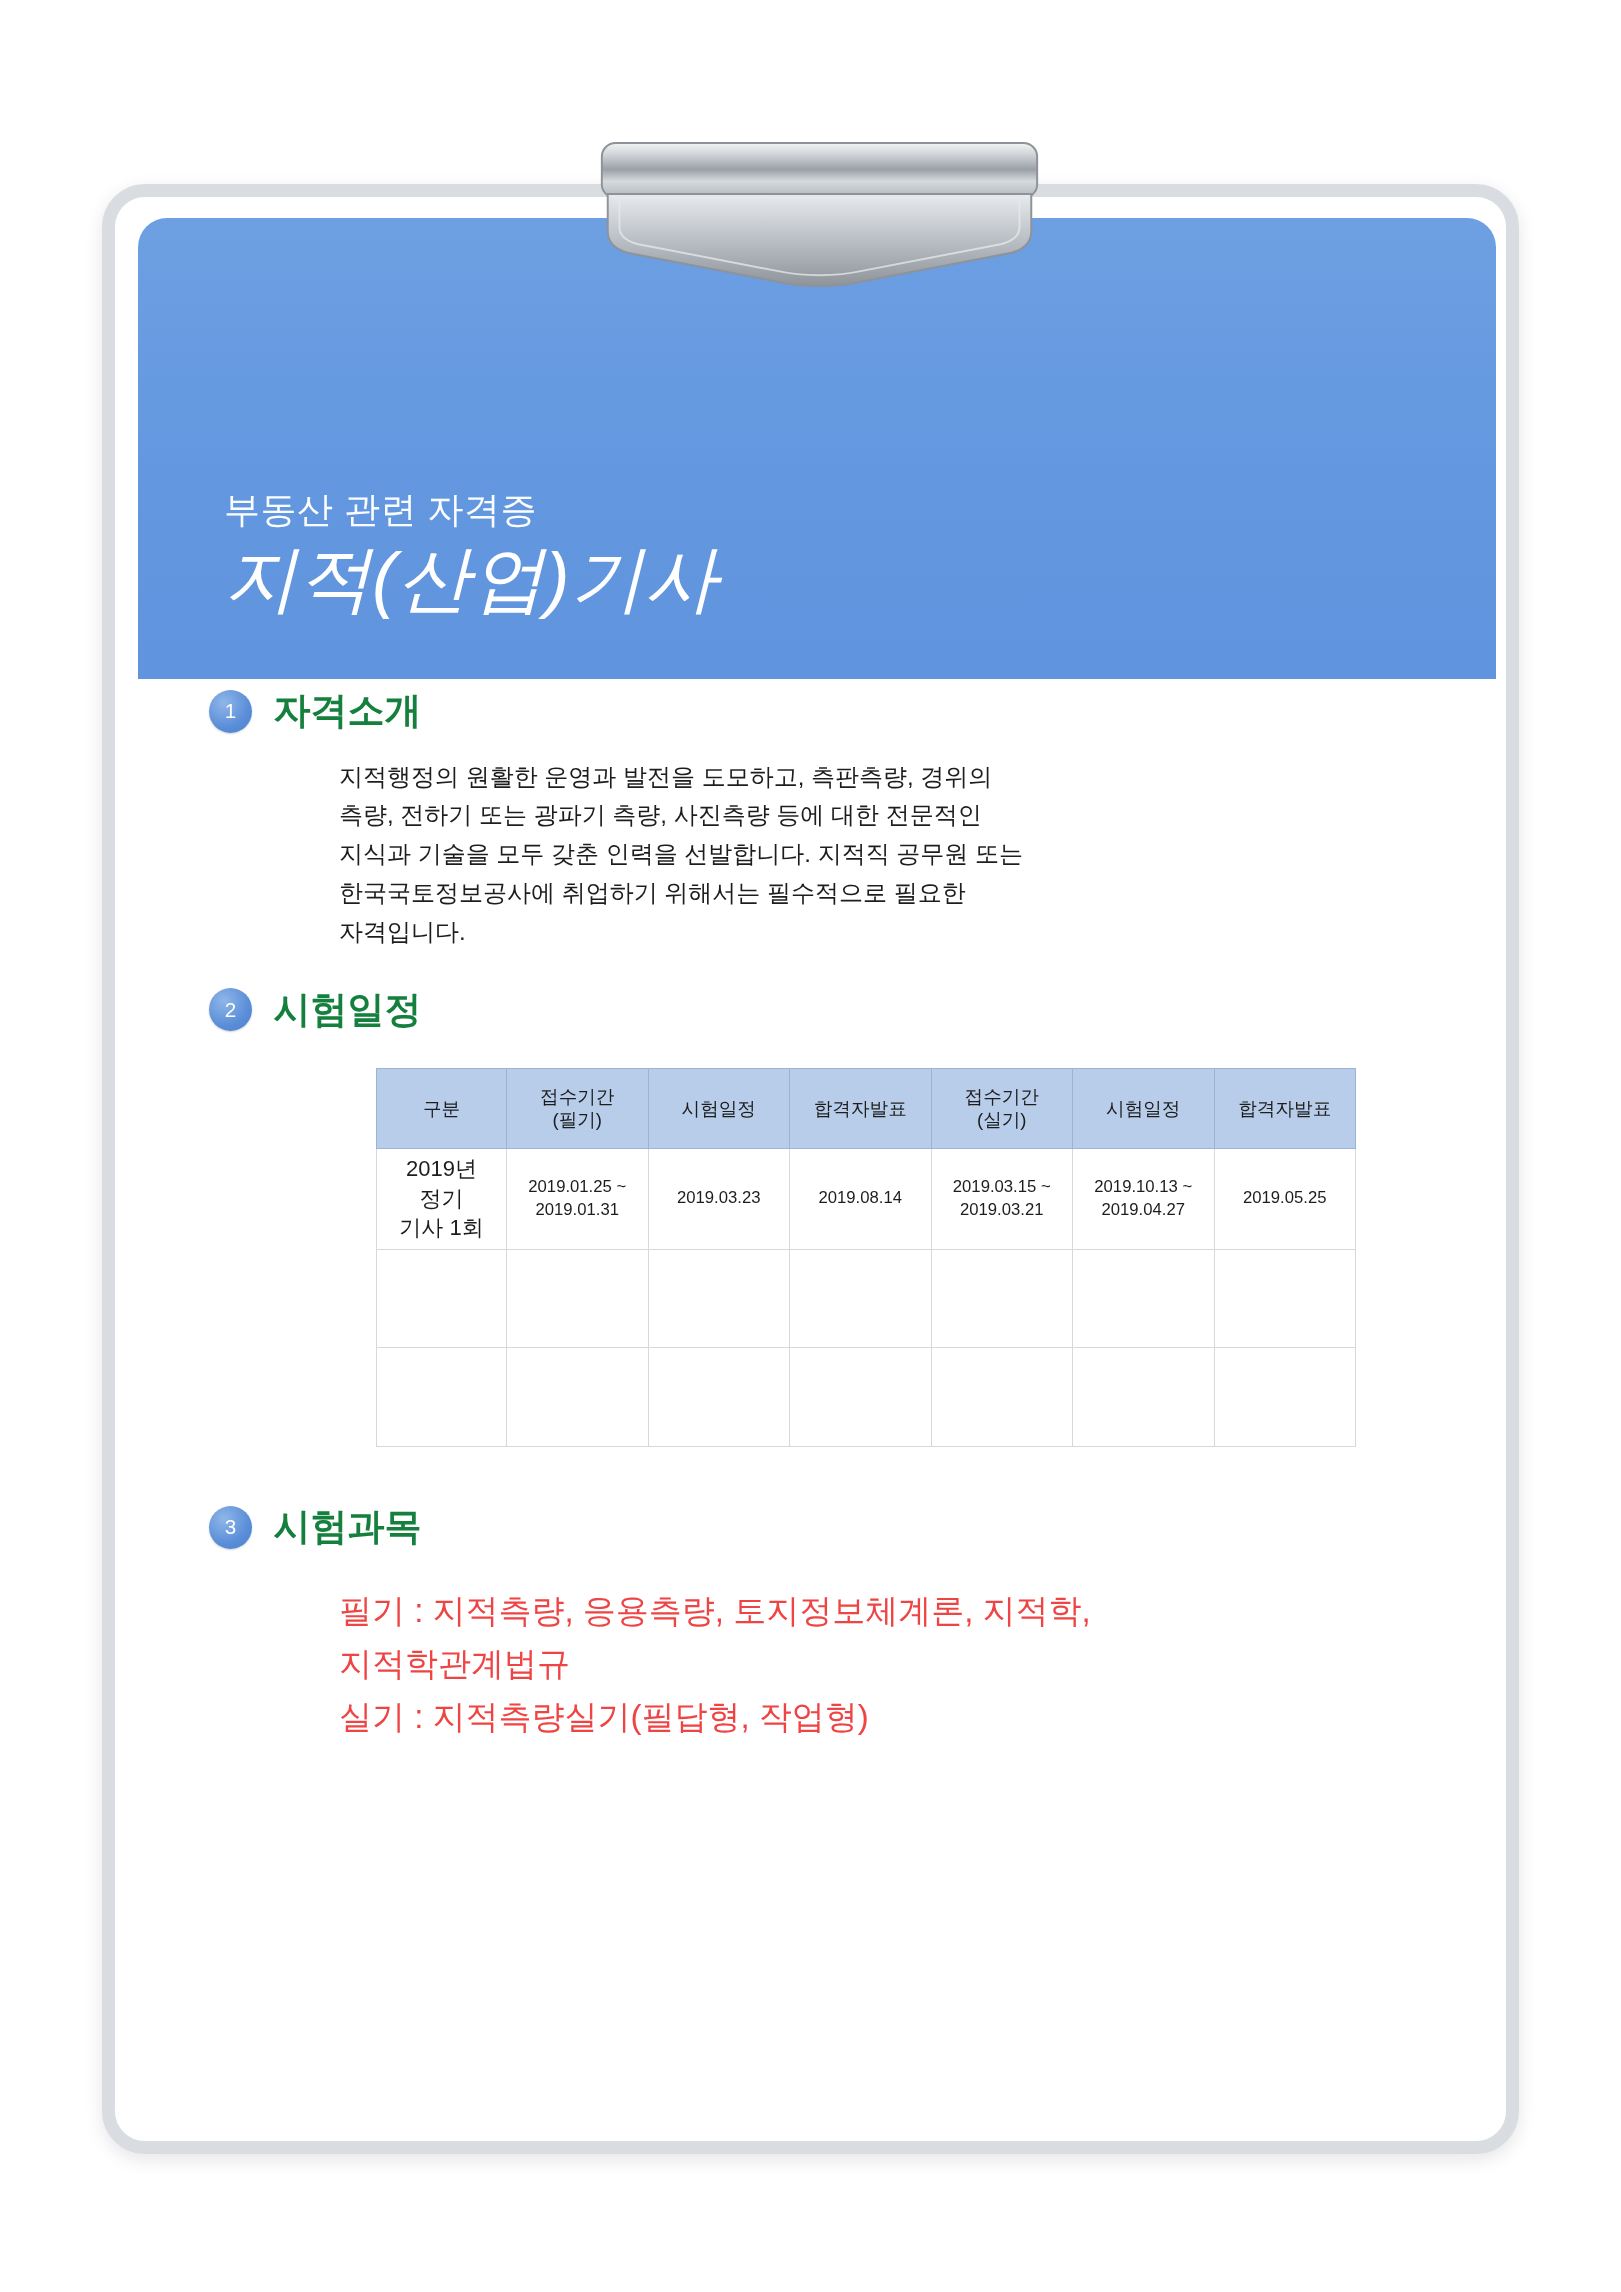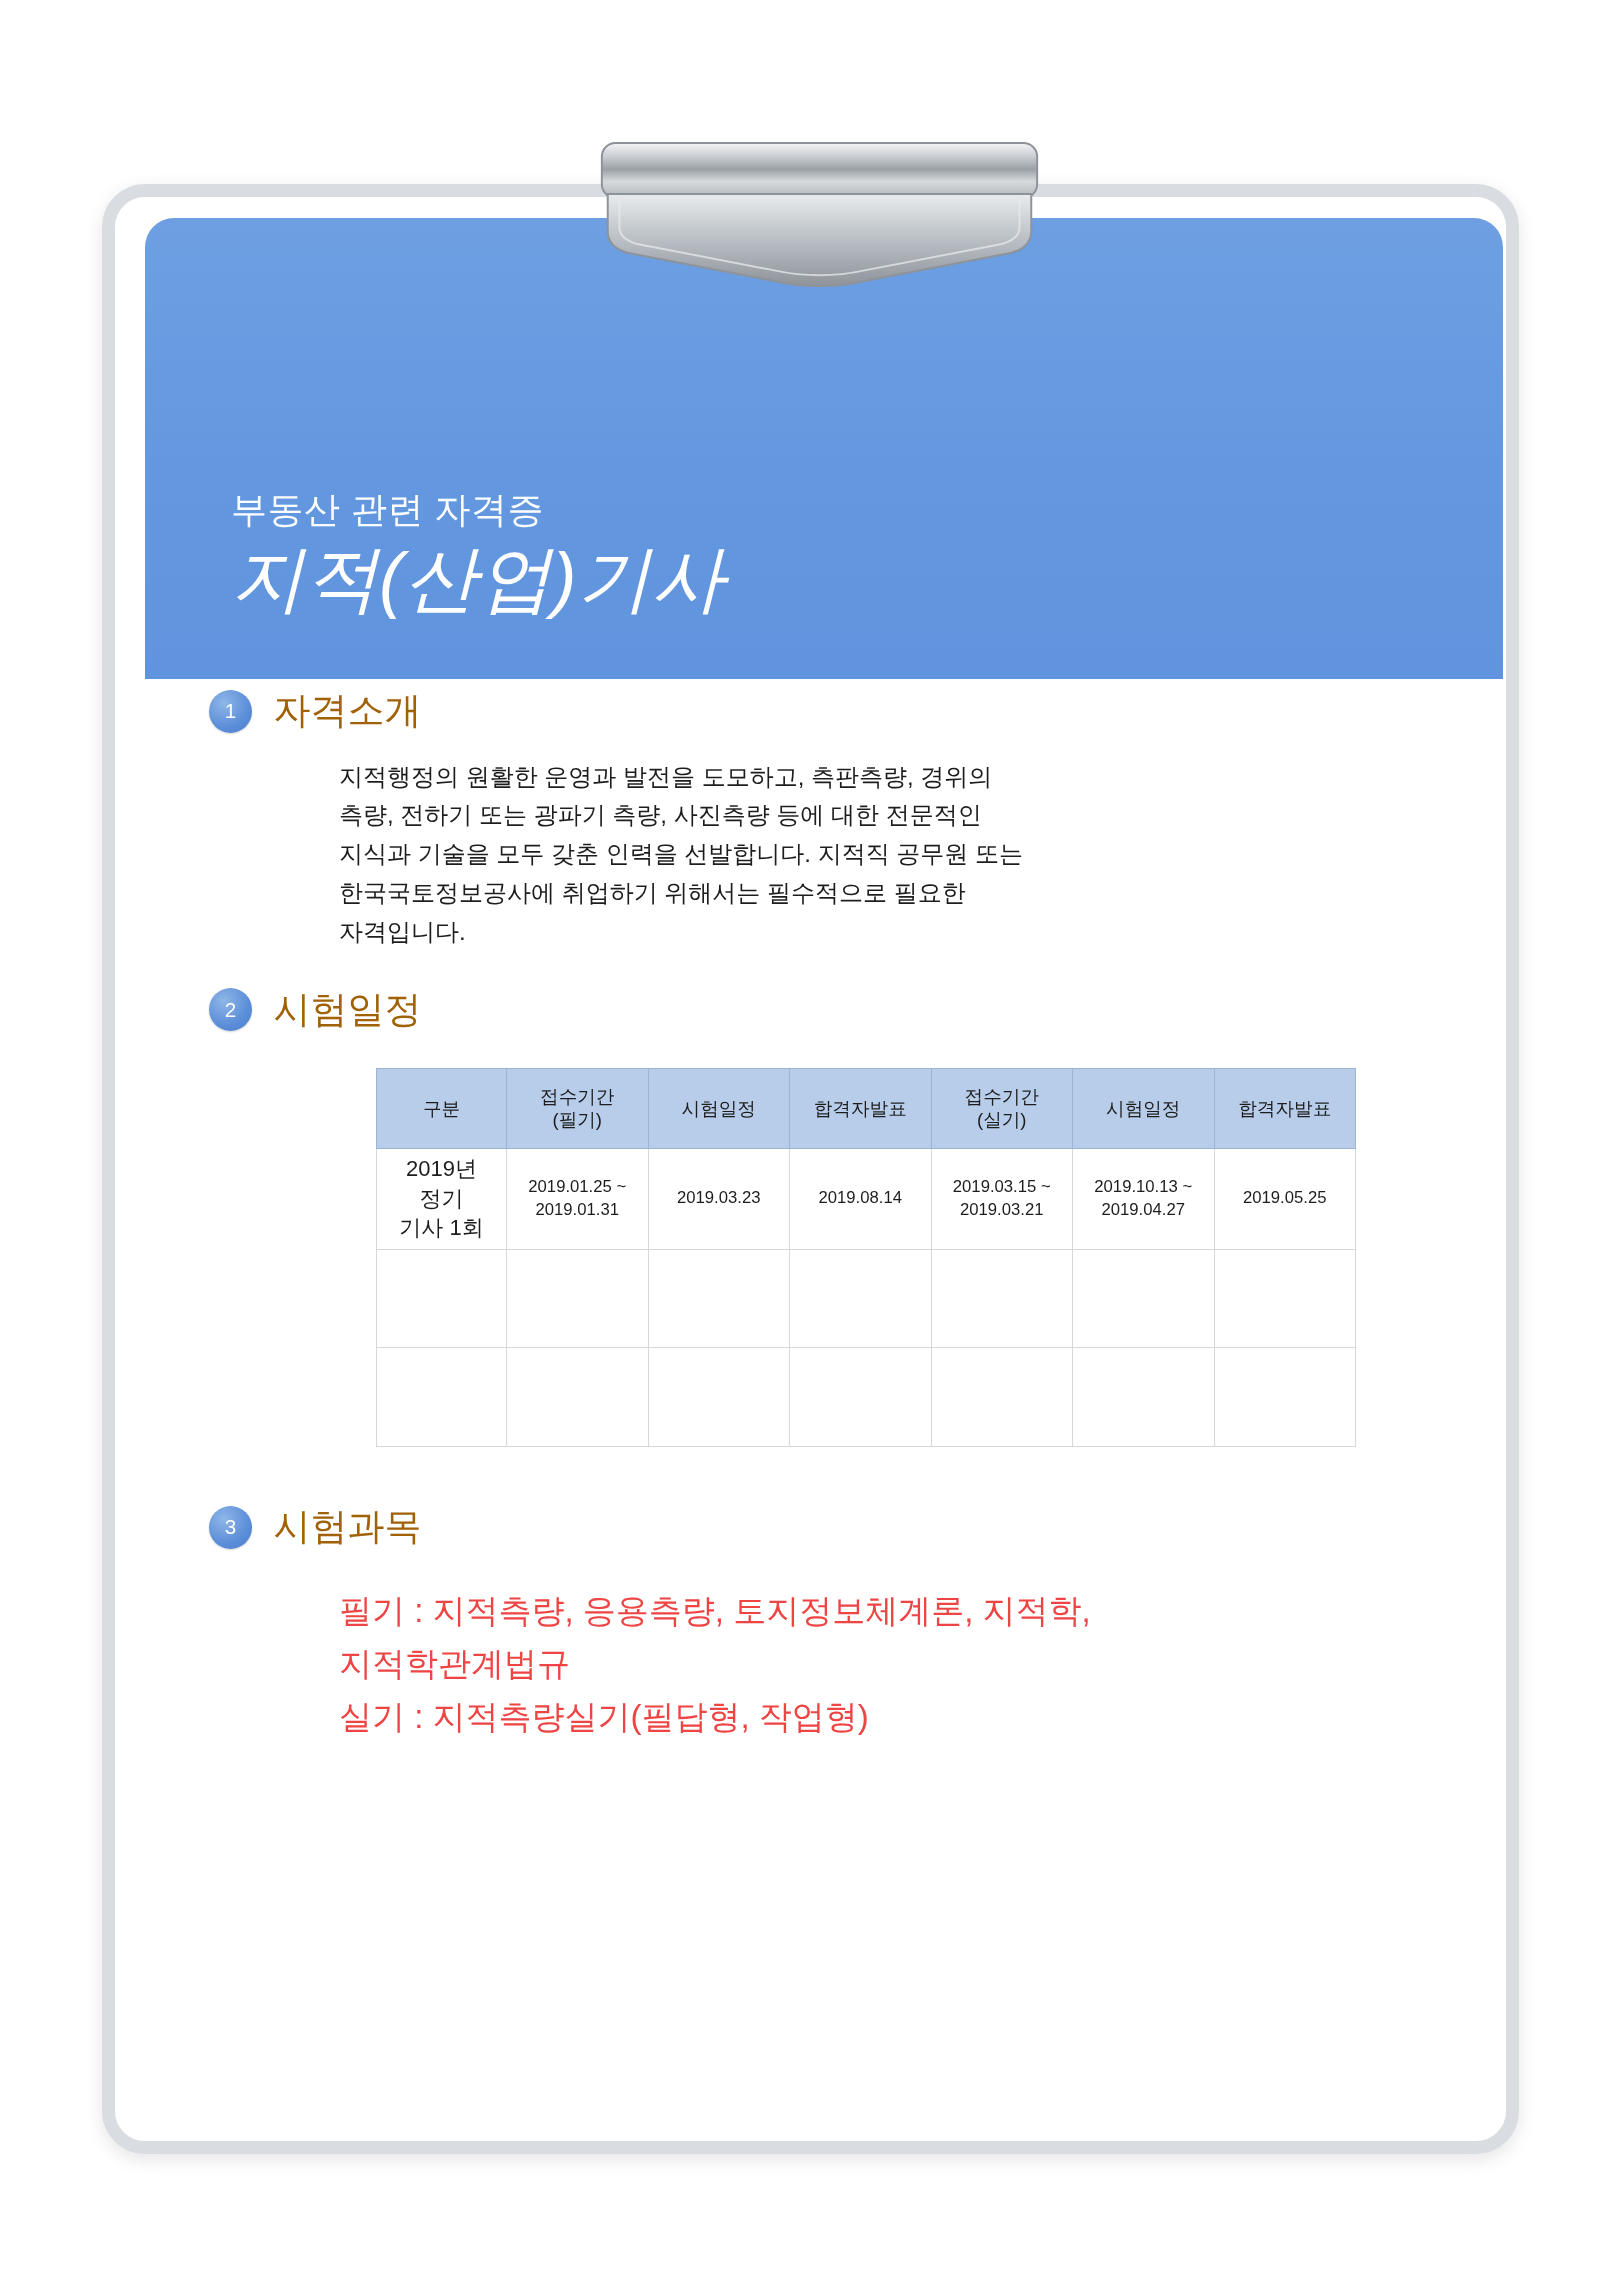--- a/index.html
+++ b/index.html
@@ -36,21 +36,21 @@
     left: 594px;
     top: 137px;
     width: 451px;
     height: 157px;
     z-index: 6;
   }
 
   
   .header {
     position: absolute;
-    left: 145px;
+    left: 138px;
     top: 218px;
     width: 1358px;
     height: 461px;
     background: linear-gradient(180deg, #6d9fe2 0%, #6398e0 55%, #6094de 100%);
     border-top-left-radius: 29px;
     border-top-right-radius: 29px;
     z-index: 3;
     overflow: hidden;
   }
   .header-inner {
@@ -98,22 +98,22 @@
     color: #ffffff;
     font-size: 20.6px;
     display: flex;
     align-items: center;
     justify-content: center;
     flex: 0 0 auto;
     box-shadow: 0 1px 2px rgba(0,0,0,0.18);
   }
   .section-title {
     font-size: 37px;
-    color: #a16207;
-    font-weight: 400;
+    color: #15803d;
+    font-weight: 700;
   }
 
   .paragraph {
     margin: 21.6px 0 0 208px;
     width: 1088px;
     font-size: 24px;
     line-height: 1.62;
     color: #1d1d1d;
     white-space: pre-line;
   }

